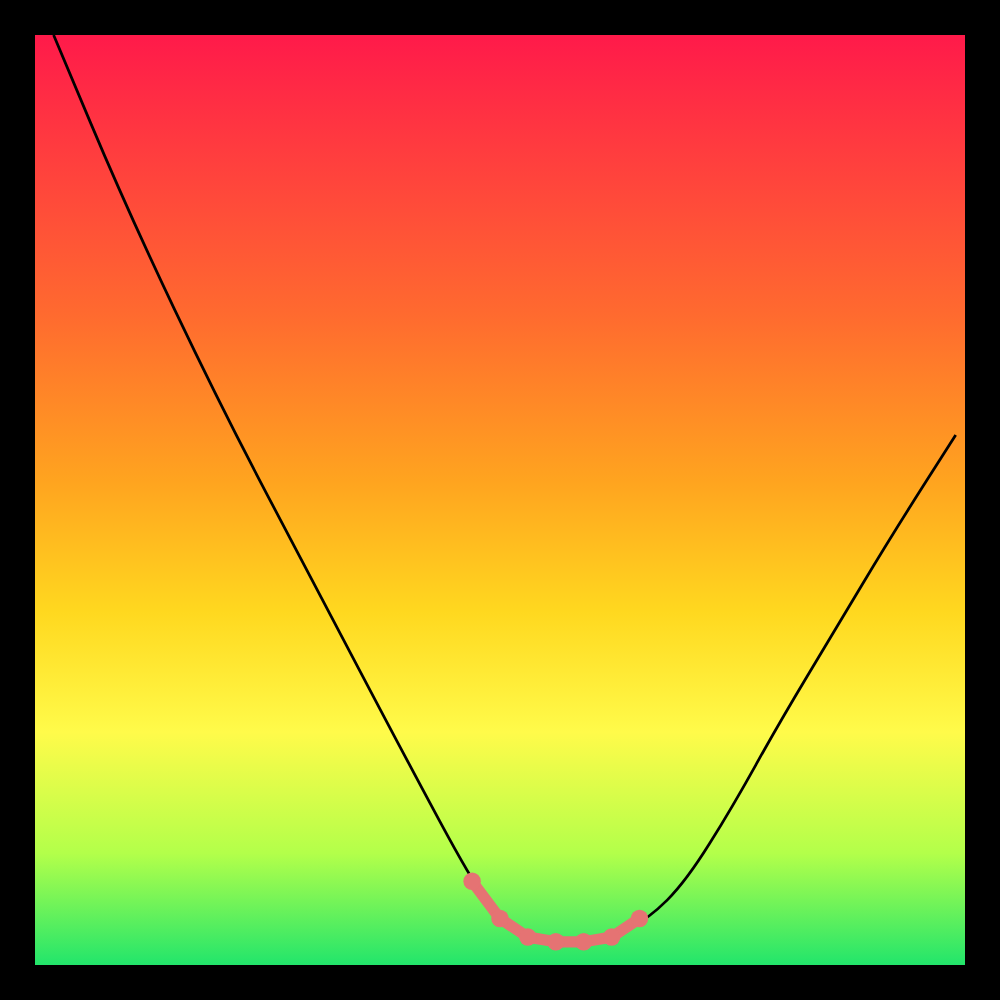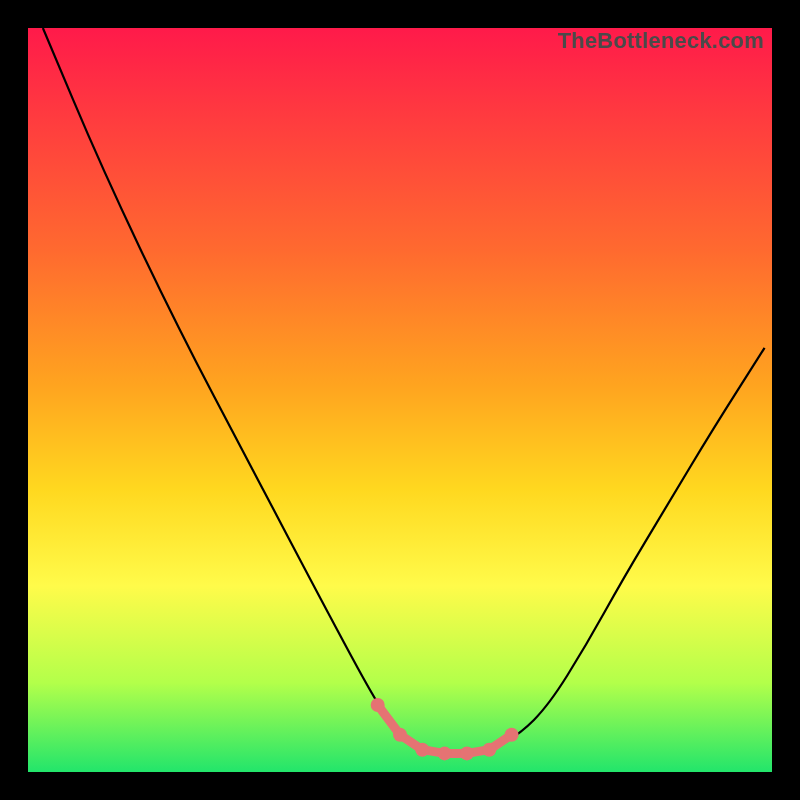--- a/index.html
+++ b/index.html
@@ -66,14 +66,13 @@
         <path d="M 349.68,677.04 L 372,706.8 L 394.32,721.68 L 416.64000000000004,725.4 L 438.96,725.4 L 461.28,721.68 L 483.6,706.8" fill="none" stroke="#e57373" stroke-width="9" stroke-linecap="round" stroke-linejoin="round"></path>
         <circle cx="349.68" cy="677.04" r="7" fill="#e57373"></circle>
         <circle cx="372" cy="706.8" r="7" fill="#e57373"></circle>
         <circle cx="394.32" cy="721.68" r="7" fill="#e57373"></circle>
         <circle cx="416.64000000000004" cy="725.4" r="7" fill="#e57373"></circle>
         <circle cx="438.96" cy="725.4" r="7" fill="#e57373"></circle>
         <circle cx="461.28" cy="721.68" r="7" fill="#e57373"></circle>
         <circle cx="483.6" cy="706.8" r="7" fill="#e57373"></circle>
       </svg>
   </div>
-  <div class="watermark">TheBottleneck.com</div>
 </div>
 
 </body></html>

